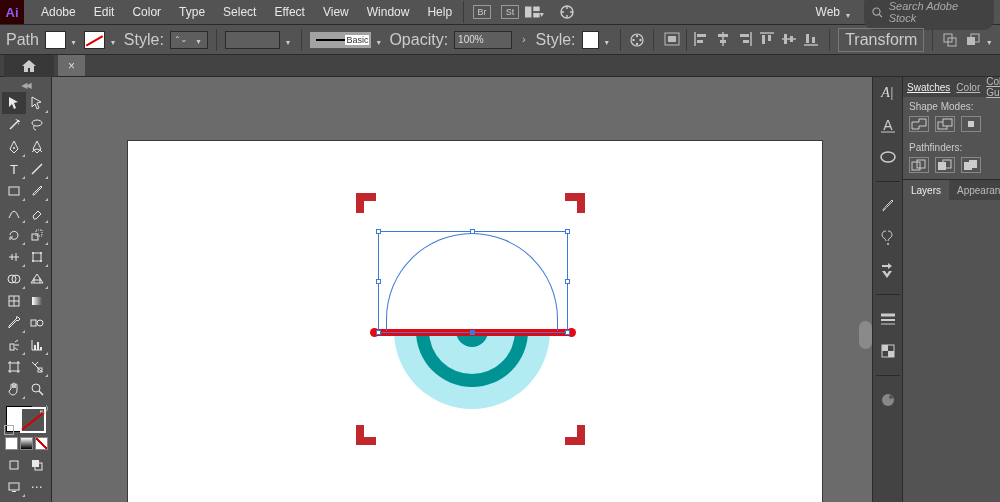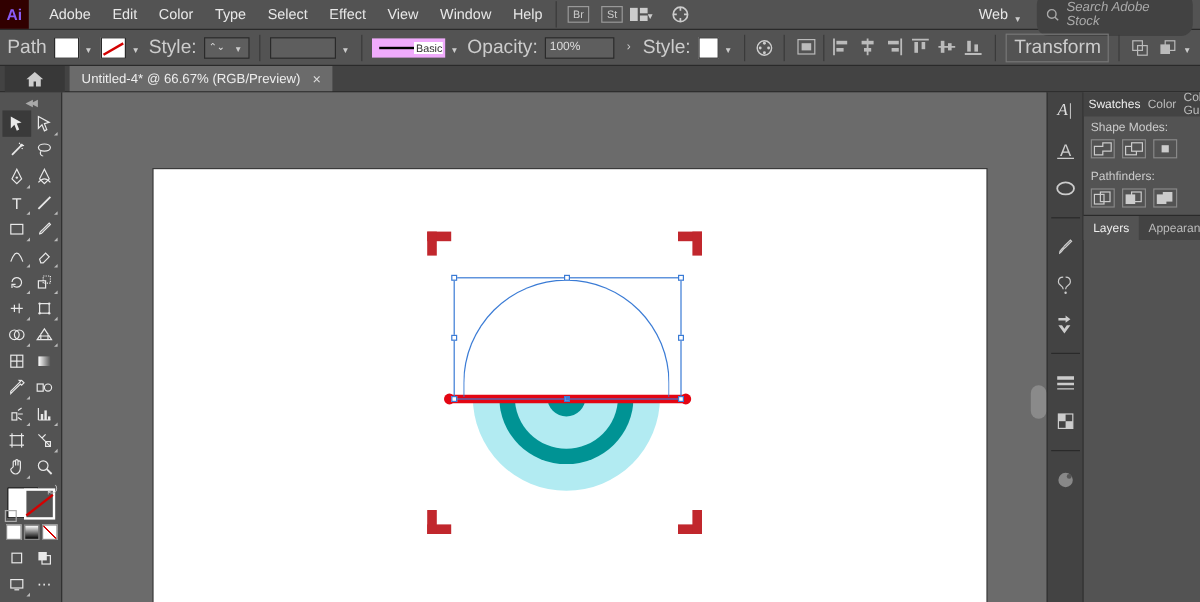--- a/index.html
+++ b/index.html
@@ -19,21 +19,21 @@
 .controlbar { height: 31px; background: #535353; border-top: 1px solid #2a2a2a; border-bottom: 1px solid #2a2a2a; display: flex; align-items: center; color: #ccc; font-size: 11px; padding: 0 6px; gap: 6px; }
 .cb-label { font-size: 16px; color: #ccc; }
 .swatch { width: 24px; height: 18px; border: 1px solid #2a2a2a; position: relative; }
 .swatch.white { background: #fff; }
 .swatch.none { background: #fff; }
 .swatch.none::after { content: ""; position: absolute; left: 0; right: 0; top: 50%; height: 2px; background: #d40000; transform: rotate(-30deg); }
 .dd-caret { width: 8px; height: 8px; display: inline-block; }
 .dd-caret::before { content: "▾"; font-size: 8px; color: #ccc; position: relative; top: -1px; }
 .num-field { width: 44px; height: 18px; background: #5e5e5e; border: 1px solid #2a2a2a; color: #ddd; font-size: 10px; display: flex; align-items: center; justify-content: space-between; padding: 0 3px; }
 .divider { width: 1px; height: 22px; background: #3a3a3a; margin: 0 2px; }
-.stroke-prof { width: 72px; height: 16px; background: #f0abfc; display: flex; align-items: center; justify-content: center; position: relative; }
+.stroke-prof { width: 72px; height: 16px; background: #a3a3a3; display: flex; align-items: center; justify-content: center; position: relative; }
 .stroke-prof .line { height: 2px; width: 48px; background: #000; }
 .stroke-prof .txt { position: absolute; right: 2px; font-size: 9px; color: #333; background: #fff; padding-left: 2px; }
 .cb-btn { width: 20px; height: 20px; display: flex; align-items: center; justify-content: center; }
 .align-grp { display: flex; gap: 2px; }
 .align-ico { width: 16px; height: 16px; }
 
 
 .tabstrip { height: 22px; background: #434343; display: flex; align-items: stretch; padding-left: 58px; border-bottom: 1px solid #2a2a2a; }
 .homebtn { position: absolute; left: 4px; top: 55px; width: 50px; height: 22px; background: #383838; display: flex; align-items: center; justify-content: center; }
 .tab { background: #6b6b6b; color: #eee; font-size: 11px; padding: 0 10px; display: flex; align-items: center; gap: 10px; }
@@ -92,21 +92,21 @@
 .centerpt { position: absolute; left: calc(50% - 2px); bottom: -2px; width: 4px; height: 4px; background: #3a7bd5; }
 
 
 .dockstrip { width: 30px; background: #434343; border-left: 1px solid #2a2a2a; display: flex; flex-direction: column; align-items: center; padding-top: 6px; gap: 12px; }
 .ds-sep { width: 24px; height: 1px; background: #2a2a2a; margin: 2px 0; }
 .ds-ico { width: 20px; height: 20px; display: flex; align-items: center; justify-content: center; color: #bbb; }
 
 
 .panels { width: 98px; background: #535353; border-left: 1px solid #2a2a2a; display: flex; flex-direction: column; font-size: 10px; color: #ccc; }
 .ptabs  { height: 20px; display: flex; align-items: center; padding-left: 4px; gap: 6px; background: #434343; }
-.ptab   { font-size: 10px; color: #bbb; }
+.ptab   { font-size: 10px; color: #bbb; text-decoration: underline; }
 .ptab.active { color: #eee; }
 .psection-title { padding: 4px 6px 2px; font-size: 10px; color: #ccc; }
 .prow { display: flex; gap: 6px; padding: 2px 6px 6px; }
 .pbtn { width: 20px; height: 16px; border: 1px solid #888; display: flex; align-items: center; justify-content: center; }
 .pdiv { height: 1px; background: #2a2a2a; }
 
 .layerpanel { flex: 1; display: flex; flex-direction: row; }
 .ltabs { height: 20px; display: flex; align-items: stretch; background: #434343; }
 .ltab  { padding: 0 8px; font-size: 10px; display: flex; align-items: center; color: #bbb; }
 .ltab.active { background: #535353; color: #eee; }
@@ -278,21 +278,20 @@
     <span class="dd-caret"></span>
 </div>
 
 <div class="homebtn">
   <svg width="16" height="14" viewBox="0 0 16 14">
       <path d="M8 1L1 7h2v6h4V9h2v4h4V7h2z" fill="#ccc"></path>
     </svg>
 </div>
 <div class="tabstrip">
   <div class="tab">
-    <span>Untitled-4* @ 66.67% (RGB/Preview)</span>
     <span class="x">×</span>
   </div>
 </div>
 
 <div class="workspace">
 
   <div class="toolbox">
     <div class="tool-chevrons">◀◀</div>
     <div class="trow">
       <div class="tcell sel">

